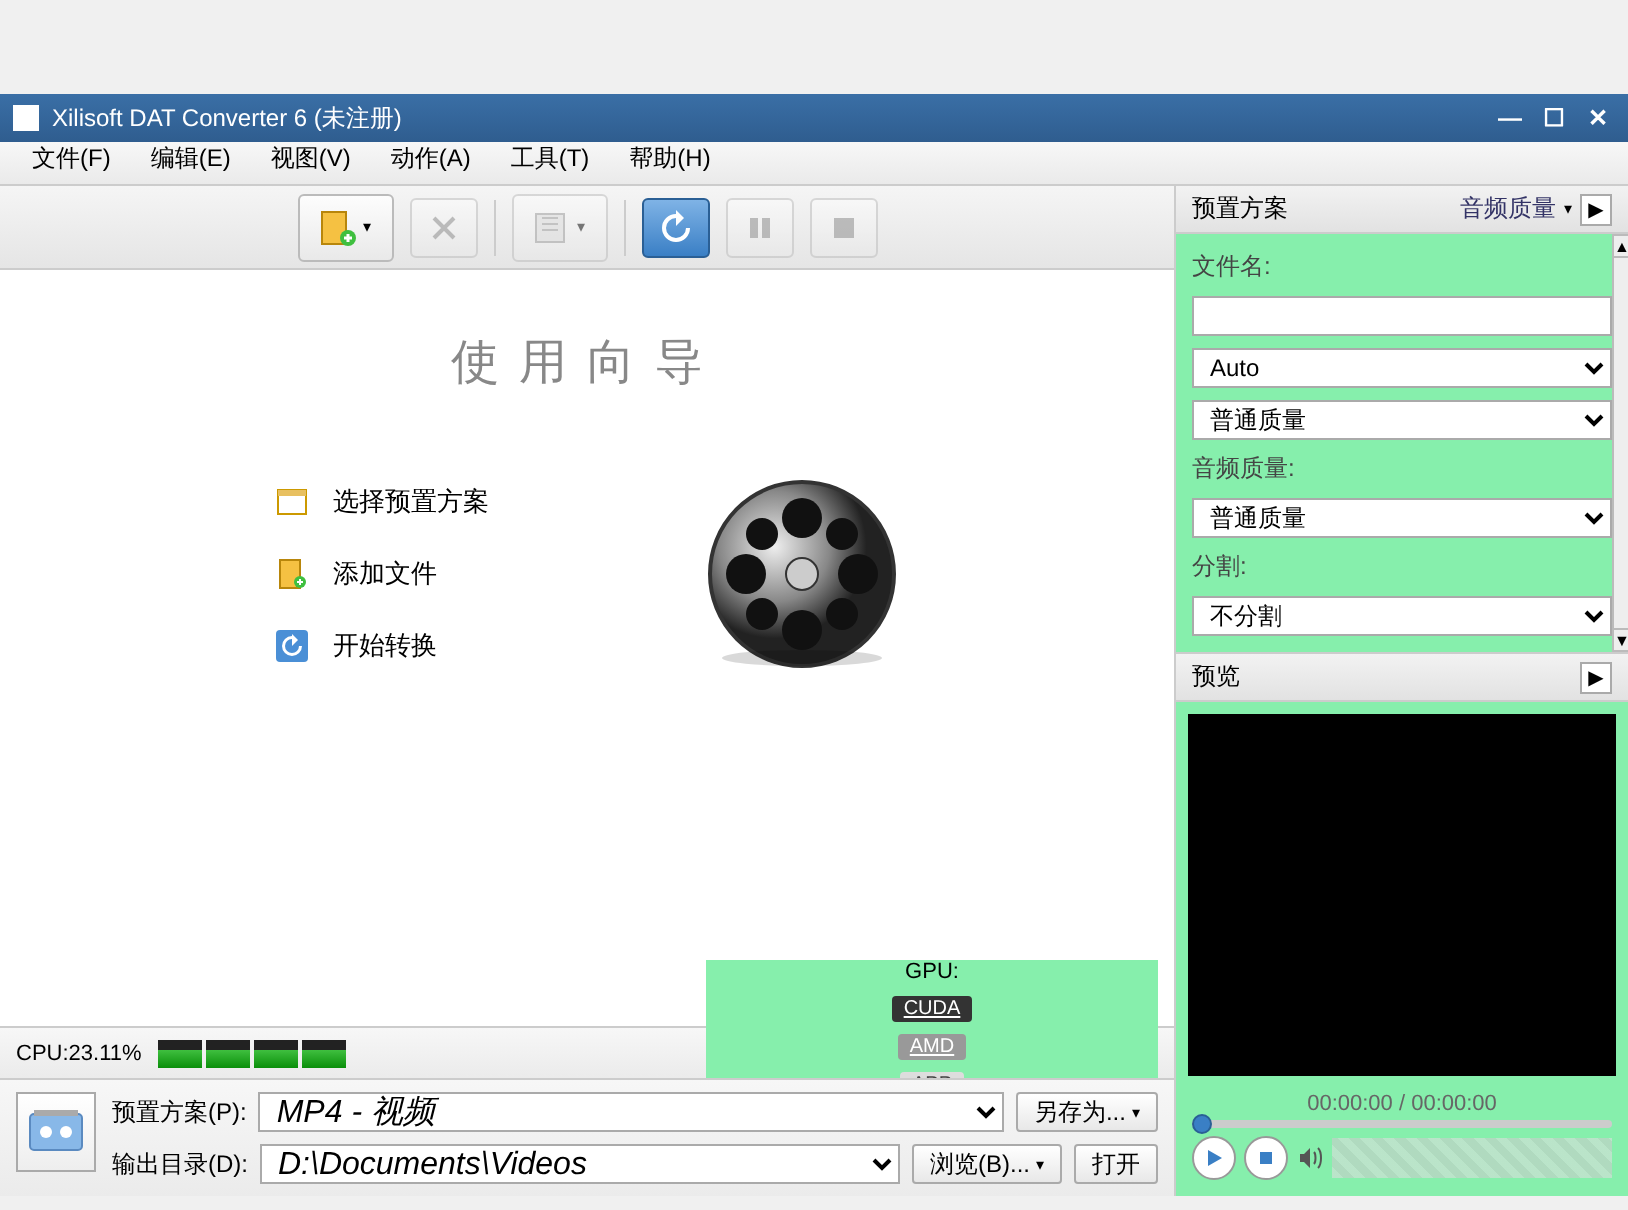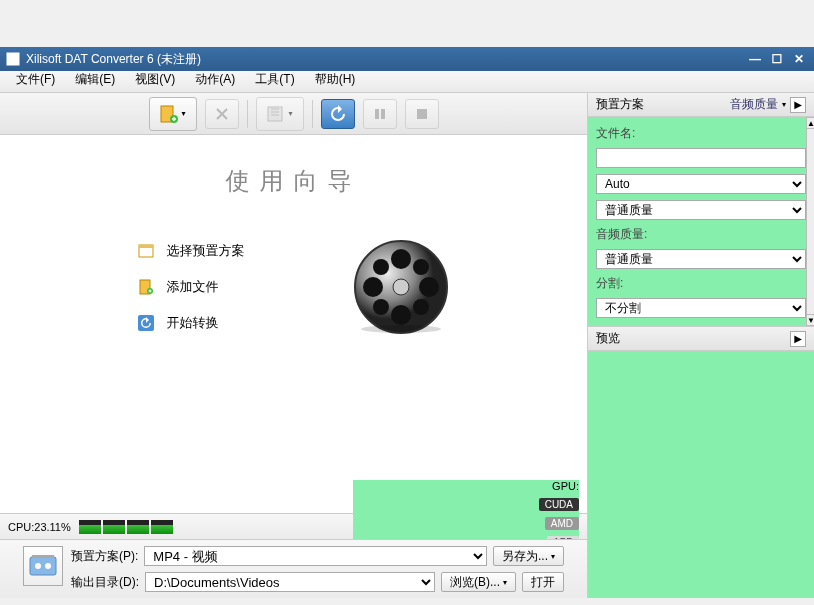--- a/index.html
+++ b/index.html
@@ -23,30 +23,30 @@
 .wztitle { font-size: 24px; color: #888; letter-spacing: 10px; }
 .wzbody { display: flex; align-items: center; gap: 106px; margin-top: 40px; }
 .steps { display: flex; flex-direction: column; gap: 18px; }
 .step { display: flex; align-items: center; gap: 12px; font-size: 13px; cursor: pointer; }
 .step .ic { width: 18px; height: 18px; display: flex; align-items: center; justify-content: center; }
 .reel { width: 100px; height: 100px; }
 .cpubar { background: linear-gradient(#f7f7f7,#ebebeb); border-top: 1px solid #ccc; height: 26px; display: flex; align-items: center; padding: 0 8px; font-size: 11px; }
 .cpubar .meter { display: flex; gap: 2px; margin: 0 8px; }
 .cpubar .core { width: 22px; height: 14px; background: #222; position: relative; }
 .cpubar .core::after { content:''; position:absolute; bottom:0; left:0; right:0; height: 60%; background: linear-gradient(#3fbf3f,#0a8f0a); }
-.cpubar .right { margin-left: auto; display: flex; align-items: flex-end; gap: 6px; }
-.chip { background: #333; color: #fff; font-size: 10px; padding: 1px 6px; border-radius: 2px; }
+.cpubar .right { margin-left: auto; display: flex; align-items: center; gap: 6px; }
+.chip { background: #333; color: #fff; font-size: 10px; padding: 1px 6px; border-radius: 2px; text-decoration: underline; }
 .chip.gray { background: #999; }
 .chip.light { background: #ddd; color: #444; }
 .wrench { width: 22px; height: 18px; border:1px solid #aaa; background:linear-gradient(#fff,#e8e8e8); border-radius:2px; display:flex;align-items:center;justify-content:center; cursor:pointer;}
-.profile { background: linear-gradient(#f7f7f7,#ebebeb); border-top: 1px solid #ccc; padding: 6px 23px; display: flex; gap: 8px; font-size: 12px; }
+.profile { background: linear-gradient(#f7f7f7,#ebebeb); border-top: 1px solid #ccc; padding: 6px 8px; display: flex; gap: 8px; font-size: 12px; }
 .profile .thumb { width: 40px; height: 40px; border: 1px solid #aaa; background: linear-gradient(#fff,#eee); display:flex;align-items:center;justify-content:center; }
 .profile .rows { flex: 1; display: flex; flex-direction: column; gap: 6px; }
 .profile .row { display: flex; align-items: center; gap: 6px; }
-.profile select, .profile input { flex: 1; height: 20px; font-size: 13px; border: 1px solid #aaa; padding: 0 4px; background:#fff; }
+.profile select, .profile input { flex: 1; height: 20px; font-size: 16px; border: 1px solid #aaa; padding: 0 4px; background:#fff;font-style:italic; }
 .profile .btn { height: 20px; padding: 0 8px; font-size: 12px; border: 1px solid #aaa; background: linear-gradient(#fff,#e8e8e8); cursor: pointer; border-radius:2px; display:flex;align-items:center; }
 .status { background: linear-gradient(#f2f2f2,#e5e5e5); border-top: 1px solid #ccc; height: 22px; display: flex; align-items: center; padding: 0 8px; font-size: 12px; color: #555; }
 .right { width: 226px; display: flex; flex-direction: column; background: #86efac; }
 .panelhdr { background: linear-gradient(#f2f2f2,#e2e2e2); height: 24px; border-bottom: 1px solid #ccc; display: flex; align-items: center; padding: 0 8px; font-size: 12px; }
 .panelhdr .spc { flex: 1; }
 .panelhdr .link { color: #336; cursor: pointer; margin-right: 4px; }
 .panelhdr .arrowbtn { width: 16px; height: 16px; border:1px solid #aaa; background:#fff; display:flex;align-items:center;justify-content:center; font-size:10px; cursor:pointer;}
 .settings { padding: 8px; display: flex; flex-direction: column; gap: 6px; font-size: 12px; border-bottom:1px solid #ccc; position:relative;}
 .settings .lbl { color: #444; }
 .settings input, .settings select { width: 100%; height: 20px; border: 1px solid #aaa; font-size: 12px; padding: 0 4px; background:#fff;}
@@ -266,15 +266,41 @@
             <div class="strk"></div>
             <div class="sbtn">▼</div>
         </div>
       </div>
 
       <div class="panelhdr">
         <span>预览</span>
         <span class="spc"></span>
         <div class="arrowbtn">▶</div>
       </div>
+      <div class="preview">
+        <div class="player"></div>
+        <div style="text-align:center;font-size:11px;color:#666;padding:2px">00:00:00 / 00:00:00</div>
+        <div class="timebar">
+          <div class="track">
+              <div class="dot"></div>
+            </div>
+        </div>
+        <div class="ctrls">
+          <div class="cb">
+              <svg width="10" height="10" viewBox="0 0 10 10">
+                <path d="M2 1l7 4-7 4V1z" fill="#3a7fc5"></path>
+              </svg>
+            </div>
+          <div class="cb">
+              <svg width="10" height="10" viewBox="0 0 10 10">
+                <rect x="2" y="2" width="6" height="6" fill="#3a7fc5"></rect>
+              </svg>
+            </div>
+          <svg class="vol" viewBox="0 0 14 14">
+              <path d="M2 5h2l3-3v10l-3-3H2V5z" fill="#555"></path>
+              <path d="M9 4c1 1 1 5 0 6M11 2c2 2 2 8 0 10" stroke="#555" fill="none"></path>
+            </svg>
+          <div class="rest"></div>
+        </div>
+      </div>
     </div>
   </div>
 </div>
 
 </body></html>

